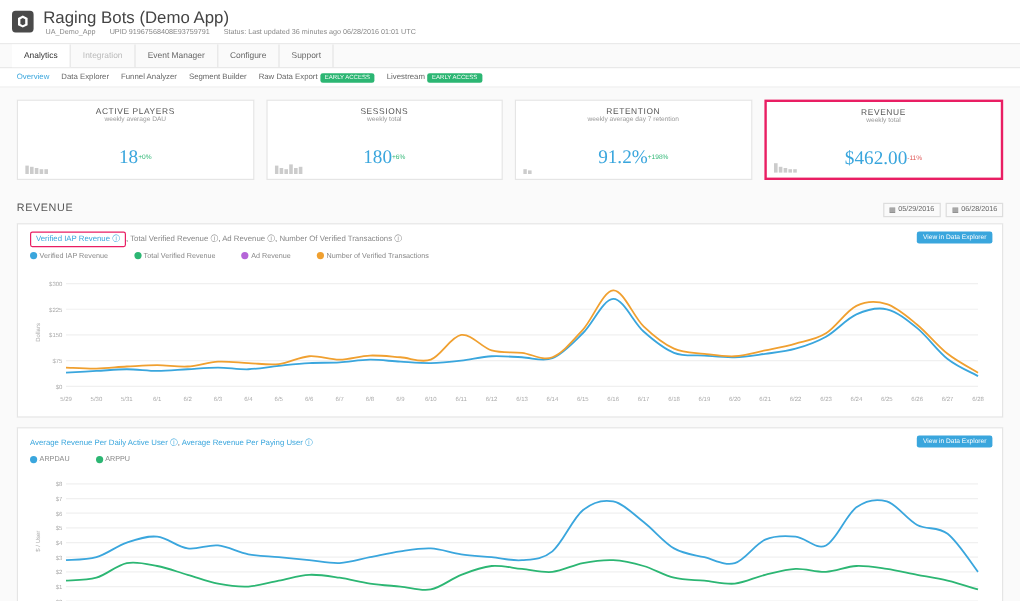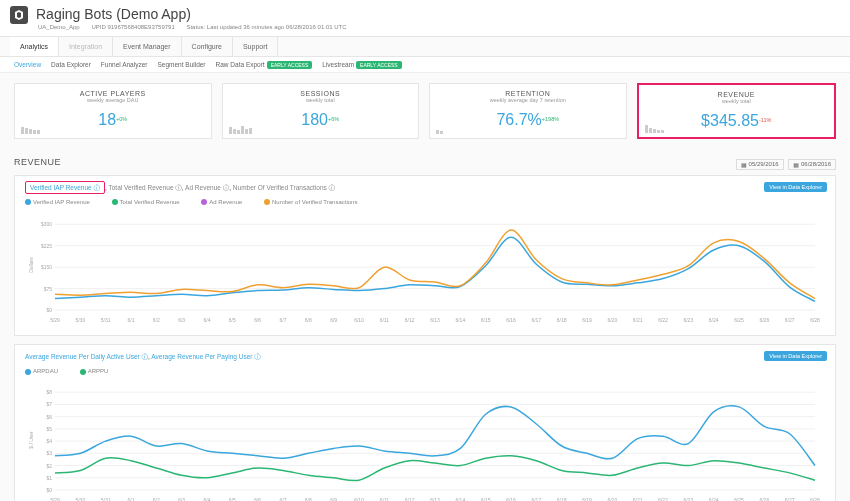--- a/index.html
+++ b/index.html
@@ -1,35 +1,35 @@
 <!DOCTYPE html>
 <html><head>
 <meta charset="utf-8">
 <style>
   * { box-sizing: border-box; margin: 0; padding: 0; }
   body { font-family: -apple-system, "Helvetica Neue", Arial, sans-serif; font-size: 8px; color: #555; background: #fafafa; width: 850px; }
-  .topbar { display: flex; padding: 6px 10px; border-bottom: 1px solid #e5e5e5; background: #fff; }
+  .topbar { display: flex; align-items: center; padding: 6px 10px; border-bottom: 1px solid #e5e5e5; background: #fff; }
   .logo { width: 18px; height: 18px; background: #4a4a4a; border-radius: 3px; margin-right: 8px; display:flex;align-items:center;justify-content:center; }
   .logo svg { width: 12px; height: 12px; fill: #fff; }
   .apptitle { font-size: 14px; font-weight: 300; color: #444; }
   .meta { font-size: 6px; color: #888; margin-left: 2px; margin-top: 2px; }
   .meta span { margin-right: 10px; }
   .tabs1 { display: flex; gap: 0; padding: 0 10px; border-bottom: 1px solid #e5e5e5; background:#fafafa; }
   .tab1 { padding: 6px 10px; font-size: 7px; color: #666; border-right:1px solid #e5e5e5; cursor:pointer; }
   .tab1.active { background: #fff; color: #333; }
   .tabs2 { display: flex; gap: 10px; padding: 4px 14px; border-bottom: 1px solid #eee; background:#fff; font-size:6.5px; align-items:center; }
   .tab2 { color:#666; cursor:pointer; }
   .tab2.active { color:#3aa6dd; }
   .badge { background:#2cb673; color:#fff; font-size:5px; padding:1px 4px; border-radius:2px; margin-left:2px; }
   .metrics { display:flex; gap:10px; padding:10px 14px; }
   .metric { flex:1; background:#fff; border:1px solid #e5e5e5; padding:6px 8px; text-align:center; position:relative; min-height:56px; }
   .metric.sel { border:2px solid #e91e63; }
   .metric .mtitle { font-size:7px; color:#555; letter-spacing:.5px; }
   .metric .msub { font-size:5.5px; color:#999; }
-  .metric .mval { font-size:16px; color:#3aa6dd; font-weight:300; margin-top:8px; display:inline-block; }
+  .metric .mval { font-size:16px; color:#3aa6dd; font-weight:300; margin-top:20px; display:inline-block;font-family:Liberation Serif, serif; }
   .metric .mdelta { font-size:5.5px; vertical-align:super; }
   .mdelta.up { color:#2cb673; } .mdelta.down { color:#e05555; }
   .spark { position:absolute; bottom:4px; left:6px; }
   .spark rect { fill:#ccc; }
   .section { padding: 8px 14px; }
   .section-title { font-size:9px; color:#555; letter-spacing:.5px; margin-bottom:4px; }
   .card { background:#fff; border:1px solid #e5e5e5; padding:8px 10px; position:relative; }
   .chart-filters { font-size:6.5px; margin-bottom:6px; }
   .filt { color:#888; cursor:pointer; }
   .filt.sel { color:#3aa6dd; border:1.5px solid #e91e63; padding:2px 4px; border-radius:2px; }
@@ -104,30 +104,30 @@
         <rect x="4" y="5" width="3" height="5"></rect>
         <rect x="8" y="6" width="3" height="4"></rect>
         <rect x="12" y="2" width="3" height="8"></rect>
         <rect x="16" y="5" width="3" height="5"></rect>
         <rect x="20" y="4" width="3" height="6"></rect>
       </svg>
   </div>
   <div class="metric">
     <div class="mtitle">RETENTION</div>
     <div class="msub">weekly average day 7 retention</div>
-    <span class="mval">76.7%</span><span class="mdelta up">+198%</span>
+    <span class="mval">91.2%</span><span class="mdelta up">+198%</span>
     <svg class="spark" width="30" height="10">
         <rect x="0" y="6" width="3" height="4"></rect>
         <rect x="4" y="7" width="3" height="3"></rect>
       </svg>
   </div>
   <div class="metric sel">
     <div class="mtitle">REVENUE</div>
     <div class="msub">weekly total</div>
-    <span class="mval">$345.85</span><span class="mdelta down">-11%</span>
+    <span class="mval">$462.00</span><span class="mdelta down">-11%</span>
     <svg class="spark" width="30" height="10">
         <rect x="0" y="2" width="3" height="8"></rect>
         <rect x="4" y="5" width="3" height="5"></rect>
         <rect x="8" y="6" width="3" height="4"></rect>
         <rect x="12" y="7" width="3" height="3"></rect>
         <rect x="16" y="7" width="3" height="3"></rect>
       </svg>
   </div>
 </div>
 

